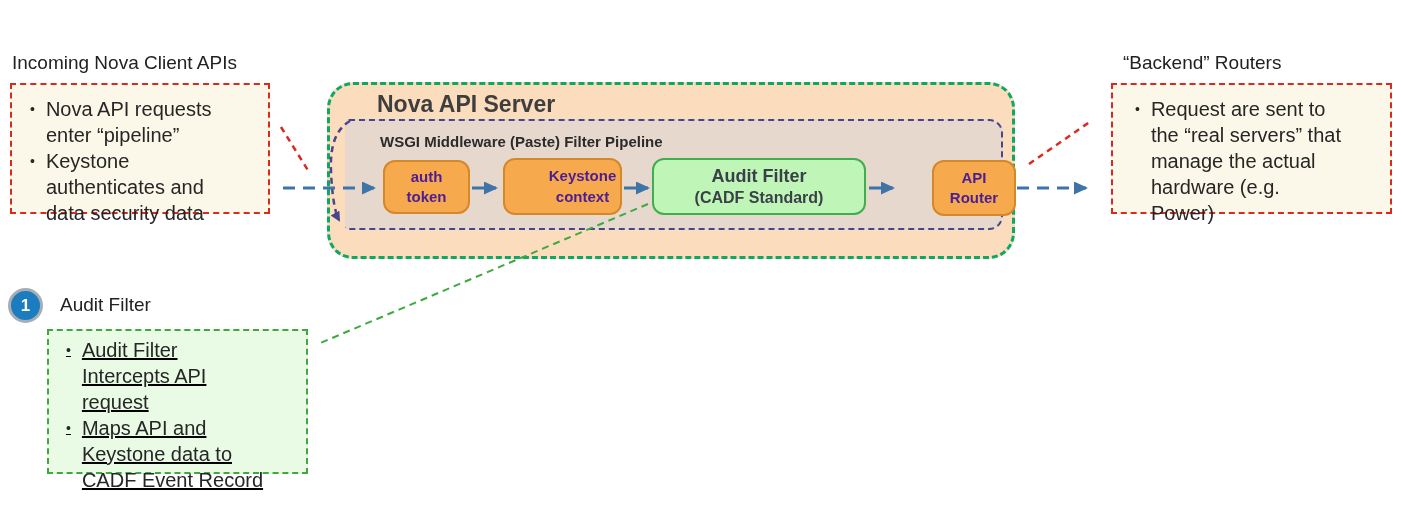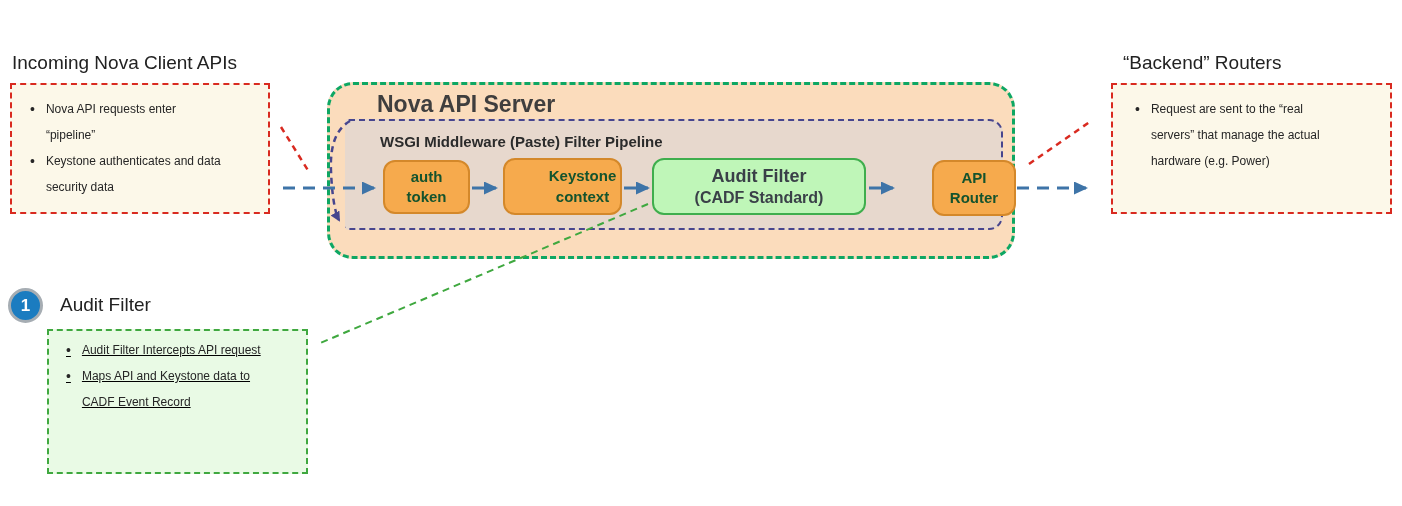--- a/index.html
+++ b/index.html
@@ -5,36 +5,36 @@
   * { margin:0; padding:0; box-sizing:border-box; }
   body { background:#ffffff; font-family:"Liberation Sans", sans-serif; }
   .canvas { position:relative; width:1402px; height:506px; background:#fff; overflow:hidden; }
 
   .heading { position:absolute; font-size:19px; font-weight:normal; color:#222222; white-space:nowrap; }
 
   .note-box { position:absolute; border:2px dashed #d92a20; background:#fcf8e9; }
   .note-box.green { border:2px dashed #3fa83f; background:#e9fae5; }
 
   .bullets { position:absolute; }
-  .bullet { display:flex; font-size:12px; line-height:26px; color:#262626; }
+  .bullet { display:flex; font-size:20px; line-height:26px; color:#262626; }
   .bullet::before { content:"•"; margin-right:11px; font-size:14px; }
 
   .nova-box { position:absolute; left:327px; top:82px; width:688px; height:177px;
               background:#fbdcbc; border:3px dashed #0ea763; border-radius:26px; z-index:1; }
   .nova-title { position:absolute; left:377px; top:91px; font-size:23px; font-weight:bold;
                 color:#3f3e3e; z-index:3; white-space:nowrap; }
 
   .wsgi-box { position:absolute; left:345px; top:119px; width:658px; height:111px;
               background:#e7d8cd; border:2px dashed #47458e; border-left:none;
               border-radius:4px 14px 14px 4px; z-index:2; }
   .wsgi-title { position:absolute; left:380px; top:133px; font-size:15px; font-weight:bold;
                 color:#2b2b2b; z-index:3; white-space:nowrap; }
 
   .stage { position:absolute; display:flex; align-items:center; justify-content:center;
-           text-align:center; font-weight:bold; color:#14532d; white-space:pre-line;
+           text-align:center; font-weight:bold; color:#4c1d95; white-space:pre-line;
            z-index:6; line-height:1.35; }
   .stage.orange { background:#f6aa4d; border:2px solid #d4882a; border-radius:12px; font-size:15px; }
   .stage.green  { background:#bff6b8; border:2px solid #3fae4d; border-radius:12px;
                   color:#3a4048; flex-direction:column; line-height:1.25; }
   .stage-auth     { left:383px; top:160px; width:87px;  height:54px; }
   .stage-keystone { left:503px; top:158px; width:119px; height:57px;padding-left:40px; }
   .stage-audit    { left:652px; top:158px; width:214px; height:57px; }
   .stage-audit .l1 { font-size:18px; }
   .stage-audit .l2 { font-size:16px; }
   .stage-router   { left:932px; top:160px; width:84px;  height:56px; }

